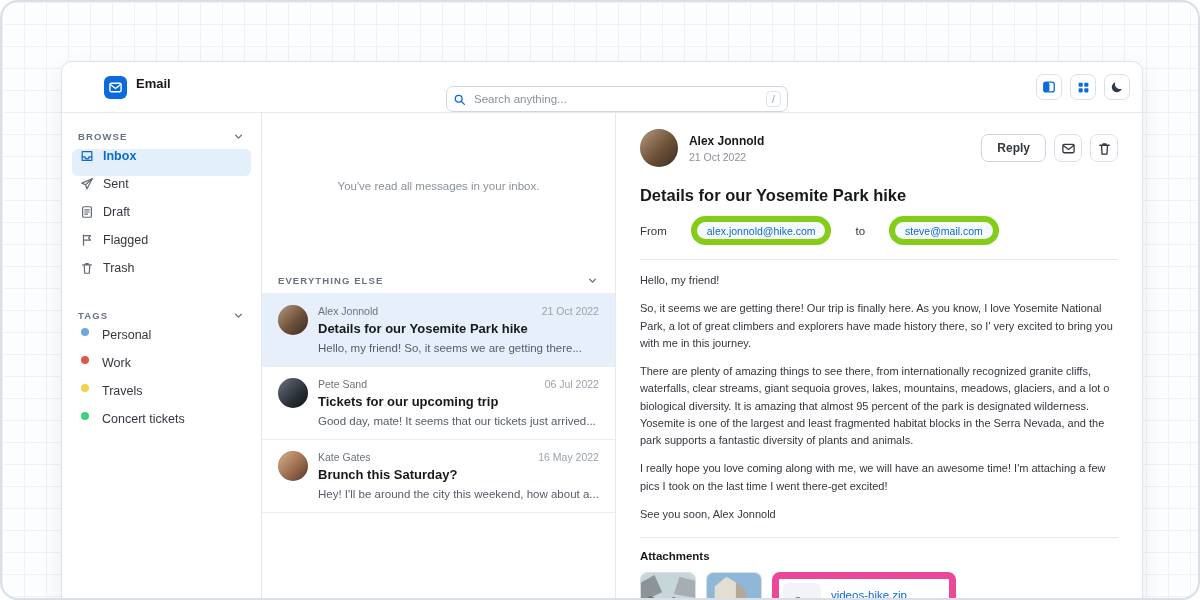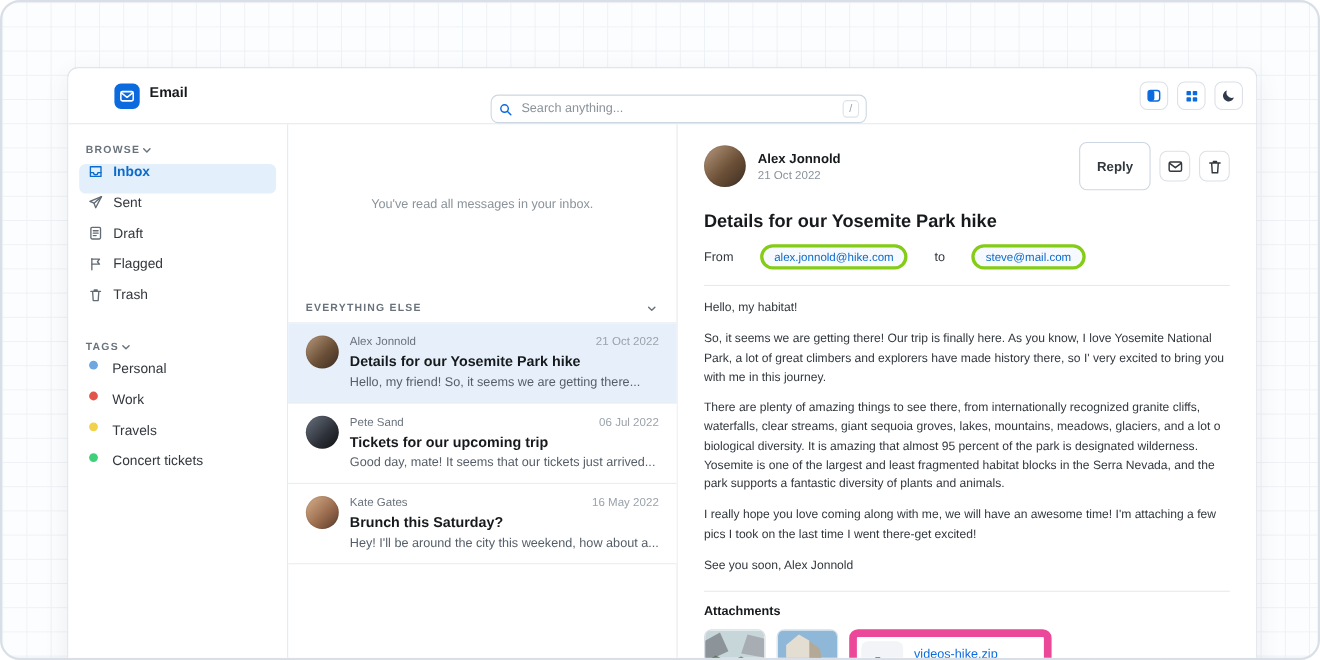--- a/index.html
+++ b/index.html
@@ -33,21 +33,21 @@
   .searchwrap { flex:1; display:flex; justify-content:center;margin-top:24px; }
   .search { width:342px; height:26px; border:1px solid #cdd7e1; border-radius:7px; background:#fff; display:flex; align-items:center; gap:6px; padding:0 6px; }
   .search input { flex:1; border:none; outline:none; background:transparent; font-size:11.5px; color:#32383e; font-family:inherit; }
   .search input::placeholder { color:#8a929a; }
   .kbd { min-width:15px; height:16px; padding:0 3px; border:1px solid #dde3e9; border-radius:4px; font-size:10px; color:#9aa3ab; display:flex; align-items:center; justify-content:center; }
   .top-actions { width:190px; display:flex; gap:8px; justify-content:flex-end; }
   .icon-btn { width:26px; height:26px; border:1px solid #dbe1e7; border-radius:7px; background:#fff; display:flex; align-items:center; justify-content:center; cursor:pointer; padding:0; }
   
   .main { flex:1; display:flex; min-height:0; }
   .sidebar { flex:0 0 200px; border-right:1px solid #e6eaee; padding:10px; }
-  .sec-head { display:flex; align-items:center; padding:7px 6px 6px; color:#6a737c; font-size:9.5px; font-weight:700; letter-spacing:1.1px; }
+  .sec-head { display:flex; align-items:center; justify-content:space-between; padding:7px 6px 6px; color:#6a737c; font-size:9.5px; font-weight:700; letter-spacing:1.1px; }
   .chev { display:flex; cursor:pointer; background:none; border:none; padding:0; }
   .nav-item { display:flex; gap:9px; height:27px; border-radius:6px; padding:0 8px; font-size:12.5px; color:#32383e; cursor:pointer; margin-bottom:1px; }
   .nav-item .ic { display:flex; color:#636b74; }
   .nav-item.sel { background:#e3effb; color:#0b6bcb; font-weight:600; }
   .nav-item.sel .ic { color:#0b6bcb; }
   .tags-block { margin-top:14px; }
   .tag-dot { width:8px; height:8px; border-radius:50%; flex:0 0 8px; margin:0 4px 0 1px; }
   
   .listcol { flex:0 0 348px; border-right:1px solid #e6eaee; display:flex; flex-direction:column; }
   .list-head { display:flex; align-items:center; justify-content:space-between; padding:15px 16px 6px; color:#6a737c; font-size:9.5px; font-weight:700; letter-spacing:1.1px; }
@@ -64,25 +64,25 @@
   .e-date { color:#9aa3ab; }
   .e-title { font-size:13px; font-weight:600; color:#171a1c; margin-top:4px; }
   .e-snip { font-size:11.5px; color:#555e68; margin-top:6px; white-space:nowrap; overflow:hidden; text-overflow:ellipsis; }
   
   .detail { flex:1; padding:16px 24px 0; overflow:hidden; }
   .d-head { display:flex; align-items:center; gap:11px; }
   .av-lg { width:38px; height:38px; border-radius:50%; flex:0 0 38px; }
   .d-name { font-size:12px; font-weight:700; color:#171a1c; }
   .d-date { font-size:10.5px; color:#8a929a; margin-top:3px; }
   .d-actions { margin-left:auto; display:flex; gap:8px; align-items:center; }
-  .reply-btn { height:44px; padding:0 15px; border:1px solid #cdd7e1; border-radius:7px; background:#fff; font-size:12px; font-weight:600; color:#32383e; cursor:pointer; font-family:inherit; }
+  .reply-btn { height:28px; padding:0 15px; border:1px solid #cdd7e1; border-radius:7px; background:#fff; font-size:12px; font-weight:600; color:#32383e; cursor:pointer; font-family:inherit; }
   .d-iconbtn { width:28px; height:28px; border:1px solid #dbe1e7; border-radius:7px; background:#fff; display:flex; align-items:center; justify-content:center; cursor:pointer; padding:0; }
   .d-subject { font-size:16.5px; font-weight:600; color:#171a1c; margin-top:19px; }
   .d-fromrow { display:flex; align-items:center; gap:24px; margin-top:11px; font-size:11.5px; color:#32383e; }
-  .chip { border:3px solid #84cc16; background:#f6fafe; color:#0b6bcb; font-size:10.5px; padding:2.5px 10px; border-radius:20px; cursor:pointer; }
+  .chip { border:6px solid #84cc16; background:#f6fafe; color:#0b6bcb; font-size:10.5px; padding:2.5px 10px; border-radius:20px; cursor:pointer; }
   .d-divider { height:1px; background:#e6eaee; margin:14px 0 12px; }
   .d-body p { font-size:11px; line-height:1.57; color:#32383e; margin:0 0 11px; }
   .d-att-label { font-size:11.5px; font-weight:700; color:#171a1c; margin:2px 0 10px; }
   .att-row { display:flex; gap:10px; align-items:stretch; }
   .thumb { width:56px; height:46px; border-radius:7px; overflow:hidden; border:1px solid #d8dee4; cursor:pointer; padding:0; background:#fff; }
   .thumb svg { display:block; width:100%; height:100%; }
   .file-card { display:flex; align-items:center; gap:10px; border:7px solid #ec4899; border-radius:8px; padding:4px; padding-right:42px; cursor:pointer; background:#fff; }
   .file-ic { width:38px; height:38px; border-radius:6px; background:#f2f4f7; display:flex; align-items:center; justify-content:center; }
   .file-name { font-size:11.5px; color:#0b6bde; font-weight:500; }
   .file-size { font-size:10px; color:#8a929a; margin-top:3px; }
@@ -313,21 +313,21 @@
         <div class="d-fromrow">
           <span>From</span>
           <span class="chip">alex.jonnold@hike.com</span>
           <span>to</span>
           <span class="chip">steve@mail.com</span>
         </div>
 
         <div class="d-divider"></div>
 
         <div class="d-body">
-          <p>Hello, my habitat!</p>
+          <p>Hello, my friend!</p>
           <p>So, it seems we are getting there! Our trip is finally here. As you know, I love Yosemite National Park, a lot of great climbers and explorers have made history there, so I' very excited to bring you with me in this journey.</p>
           <p>There are plenty of amazing things to see there, from internationally recognized granite cliffs, waterfalls, clear streams, giant sequoia groves, lakes, mountains, meadows, glaciers, and a lot o biological diversity. It is amazing that almost 95 percent of the park is designated wilderness. Yosemite is one of the largest and least fragmented habitat blocks in the Serra Nevada, and the park supports a fantastic diversity of plants and animals.</p>
           <p>I really hope you love coming along with me, we will have an awesome time! I'm attaching a few pics I took on the last time I went there-get excited!</p>
           <p>See you soon, Alex Jonnold</p>
         </div>
 
         <div class="d-divider"></div>
 
         <div class="d-att-label">Attachments</div>
         <div class="att-row">

